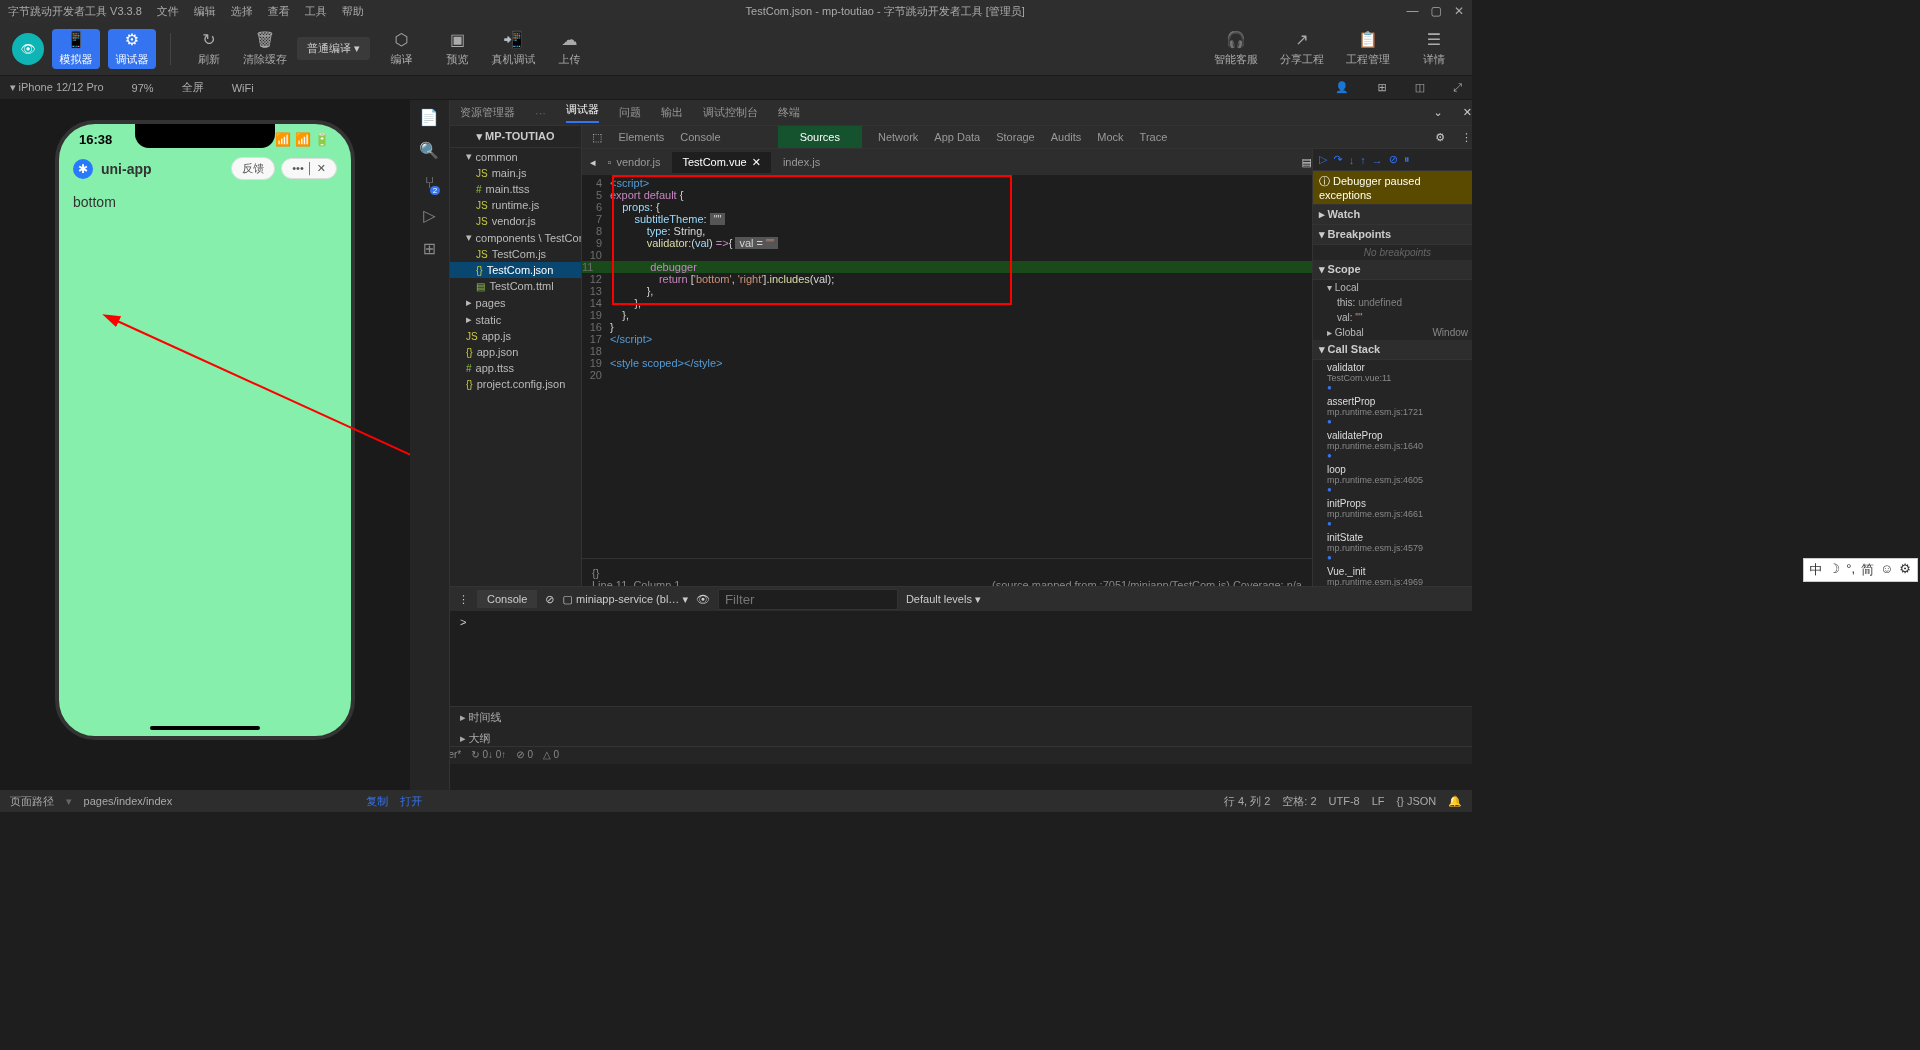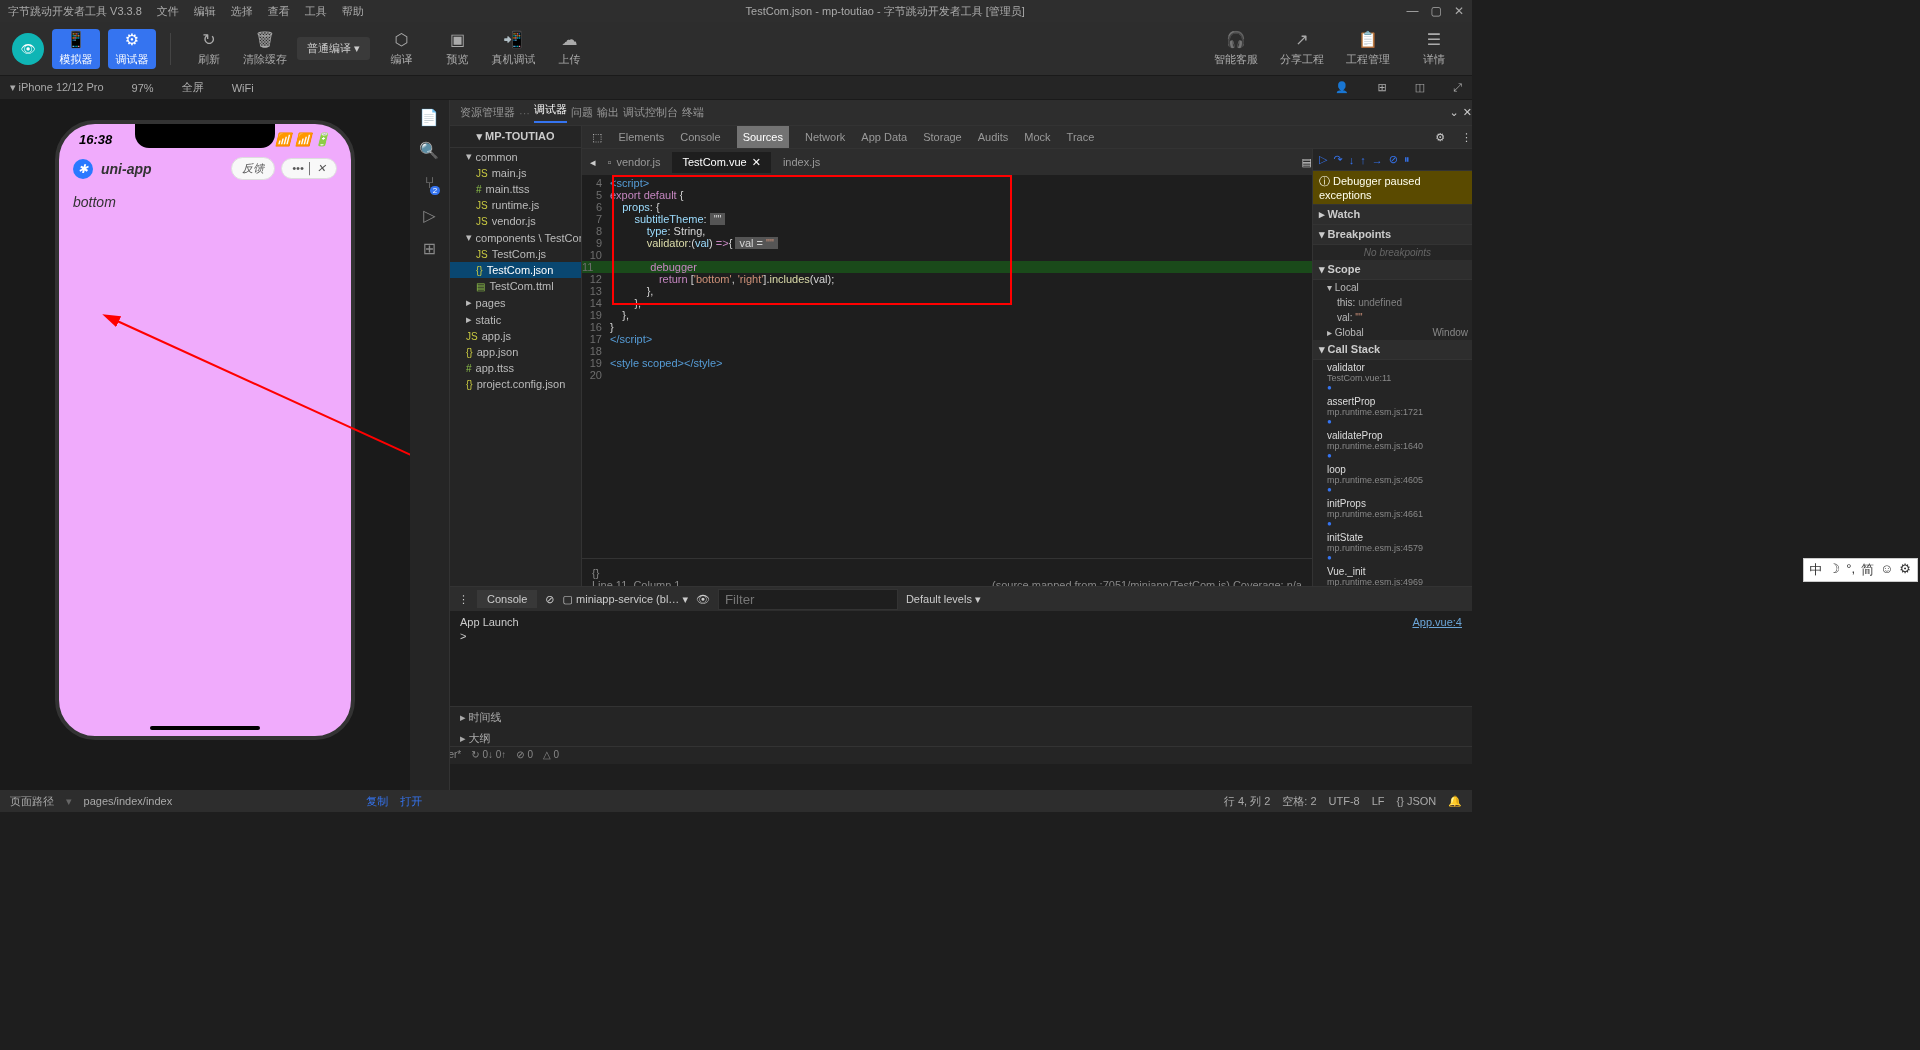--- a/index.html
+++ b/index.html
@@ -14,49 +14,49 @@
 .ava { width: 32px; height: 32px; border-radius: 50%; background: #0fb5b5; display: flex; align-items: center; justify-content: center; color: #fff; }
 .tool-btn { display: flex; flex-direction: column; align-items: center; justify-content: center; width: 48px; gap: 3px; color: #aaa; font-size: 11px; }
 .tool-btn.blue { background: #3574f0; color: #fff; border-radius: 4px; height: 40px; }
 .tool-btn .ico { font-size: 16px; }
 .dropdown { background: #3a3a3a; border-radius: 3px; padding: 4px 10px; font-size: 11px; color: #ccc; }
 .toolbar .right-group { margin-left: auto; display: flex; gap: 18px; padding-right: 14px; }
 .device-row { height: 24px; background: #252525; display: flex; align-items: center; padding: 0 10px; gap: 28px; font-size: 11px; color: #aaa; border-bottom: 1px solid #1a1a1a; }
 .device-row .spacer { flex: 1; }
 .main { display: flex; height: calc(100% - 22px - 54px - 24px - 22px); }
 .sim-pane { width: 410px; background: #1a1a1a; display: flex; flex-direction: column; align-items: center; padding-top: 20px; position: relative; }
-.phone { width: 300px; height: 620px; background: #f0abfc; border-radius: 40px; border: 4px solid #333; position: relative; overflow: hidden; font-style: italic; }
+.phone { width: 300px; height: 620px; background: #86efac; border-radius: 40px; border: 4px solid #333; position: relative; overflow: hidden; }
 .notch { position: absolute; top: 0; left: 50%; transform: translateX(-50%); width: 140px; height: 24px; background: #000; border-radius: 0 0 14px 14px; }
 .phone-status { display: flex; justify-content: space-between; padding: 8px 20px 0; font-size: 13px; color: #000; font-weight: 600; }
 .phone-header { display: flex; align-items: center; padding: 10px 14px; gap: 8px; }
 .uni-logo { width: 20px; height: 20px; border-radius: 50%; background: #2979ff; display: flex; align-items: center; justify-content: center; color: #fff; font-size: 12px; }
 .uni-title { color: #333; font-size: 14px; font-weight: 600; }
 .capsule { margin-left: auto; display: flex; align-items: center; gap: 6px; }
 .cap-btn { border: 1px solid #ddd; border-radius: 14px; padding: 3px 10px; background: #f8f8f8; color: #555; font-size: 11px; display: flex; align-items: center; gap: 5px; }
 .phone-body { padding: 4px 14px; color: #333; font-size: 14px; }
 .home-ind { position: absolute; bottom: 6px; left: 50%; transform: translateX(-50%); width: 110px; height: 4px; background: #000; border-radius: 3px; }
 .center-pane { flex: 1; display: flex; flex-direction: column; background: #1e1e1e; position: relative; }
 .side-icons { position: absolute; left: 0; top: 0; width: 40px; height: 100%; background: #252525; display: flex; flex-direction: column; align-items: center; gap: 14px; padding-top: 8px; border-right: 1px solid #333; }
 .side-icons .si { color: #888; font-size: 16px; position: relative; }
 .si .badge { position: absolute; bottom: -3px; right: -6px; background: #3574f0; color: #fff; font-size: 8px; border-radius: 7px; padding: 0 3px; }
-.top-tabs1 { height: 26px; background: #2d2d2d; display: flex; align-items: center; padding-left: 50px; gap: 4px; font-size: 11px; border-bottom: 1px solid #333; }
+.top-tabs1 { height: 26px; background: #2d2d2d; display: flex; align-items: center; padding-left: 50px; gap: 20px; font-size: 11px; border-bottom: 1px solid #333; }
 .top-tabs1 .tab { color: #999; }
 .top-tabs1 .tab.active { color: #fff; border-bottom: 2px solid #3574f0; padding-bottom: 4px; }
 .explorer-row { display: flex; height: 460px; }
 .file-tree { width: 132px; margin-left: 40px; background: #252525; border-right: 1px solid #333; font-size: 11px; overflow: hidden; }
 .file-tree .hdr { padding: 4px 6px; color: #ccc; font-weight: 600; border-bottom: 1px solid #333; text-align: center; }
 .file-tree .node { padding: 2px 4px 2px 16px; color: #bbb; display: flex; align-items: center; gap: 4px; white-space: nowrap; }
 .file-tree .node.sel { background: #094771; color: #fff; }
 .file-tree .fi { color: #8dc149; font-size: 10px; }
 .file-tree .fi.js { color: #cbcb41; }
 .file-tree .fi.json { color: #cbcb41; }
 .editor-area { flex: 1; display: flex; flex-direction: column; }
 .dev-tabs { height: 26px; background: #2d2d2d; display: flex; align-items: center; gap: 16px; padding-left: 10px; font-size: 11px; border-bottom: 1px solid #333; }
 .dev-tabs .dtab { color: #999; }
-.dev-tabs .dtab.active { color: #fff; background: #737373; padding: 5px 6px; }
+.dev-tabs .dtab.active { color: #fff; background: #14532d; padding: 5px 22px; margin-left: 41px; }
 .src-layout { flex: 1; display: flex; }
 .src-sidebar { width: 186px; background: #252525; border-right: 1px solid #333; font-size: 11px; }
 .page-tab { background: #383838; padding: 3px 10px; display: inline-block; }
 .src-tree { padding: 4px; }
 .src-tree .sn { padding: 2px 4px 2px 12px; color: #bbb; }
 .code-area { flex: 1; display: flex; flex-direction: column; }
 .file-tabs { height: 26px; background: #2d2d2d; display: flex; align-items: center; gap: 2px; padding-left: 8px; font-size: 11px; }
 .file-tabs .ftab { padding: 4px 10px; color: #999; display: flex; gap: 5px; align-items: center; }
 .file-tabs .ftab.active { background: #1e1e1e; color: #fff; }
 .code { flex: 1; background: #1e1e1e; font-family: Consolas, monospace; font-size: 11px; position: relative; overflow: hidden; }
@@ -472,24 +472,20 @@
         <span class="con-tab">Console</span>
         <div class="con-filter">
           <span>⊘</span>
           <span>▢ <span>miniapp-service (bl…</span> ▾</span>
           <span>👁</span>
           <input class="con-input" placeholder="Filter" style="">
           <span>Default levels ▾</span>
         </div>
       </div>
       <div class="con-body">
-        <div class="con-line">
-            <span>App Launch</span>
-            <span class="src">App.vue:4</span>
-          </div>
         <div class="con-line">&gt;</div>
       </div>
     </div>
 
     <div class="outline">
       <div class="row">▸ <span>时间线</span></div>
       <div class="row">▸ <span>大纲</span></div>
     </div>
     <div class="bottom-tree-footer">
       <span>⑂ <span>master*</span></span>

